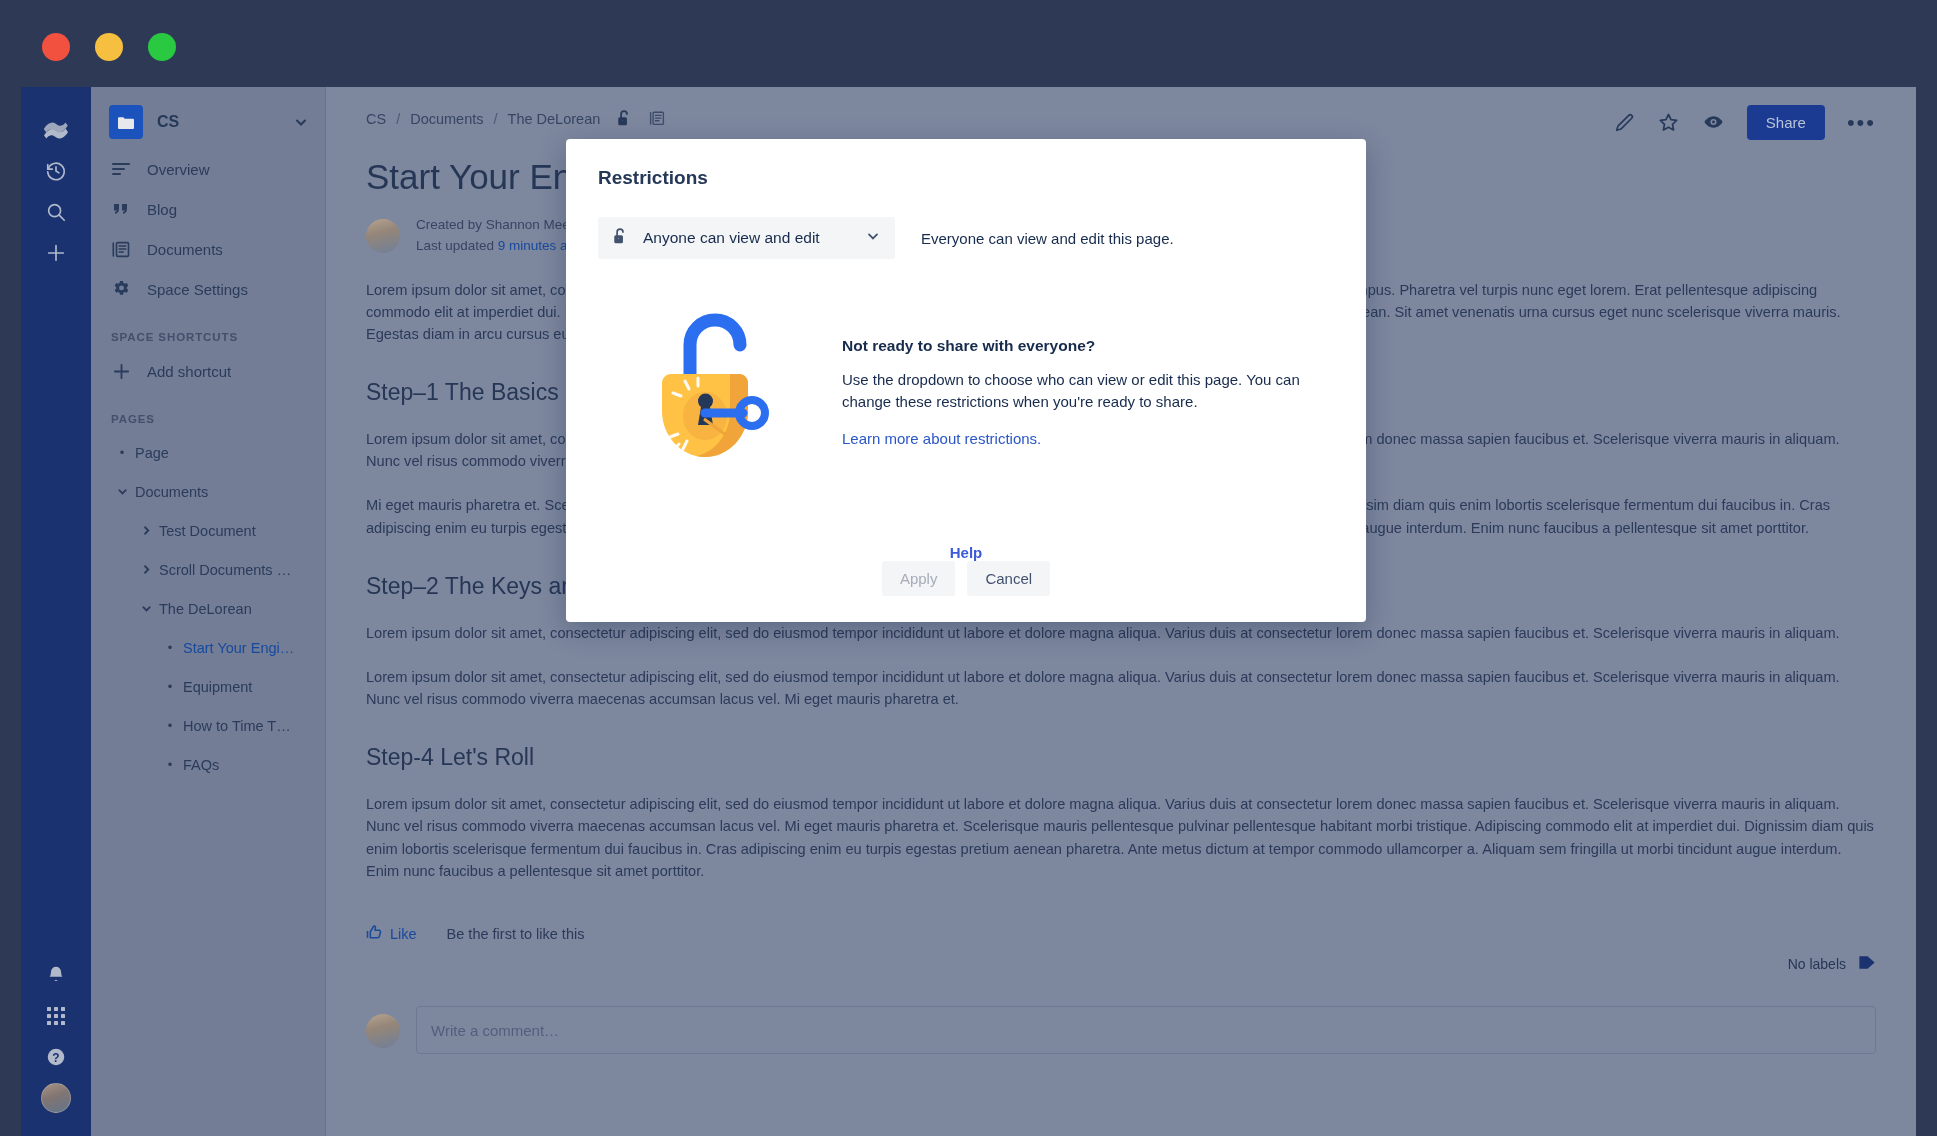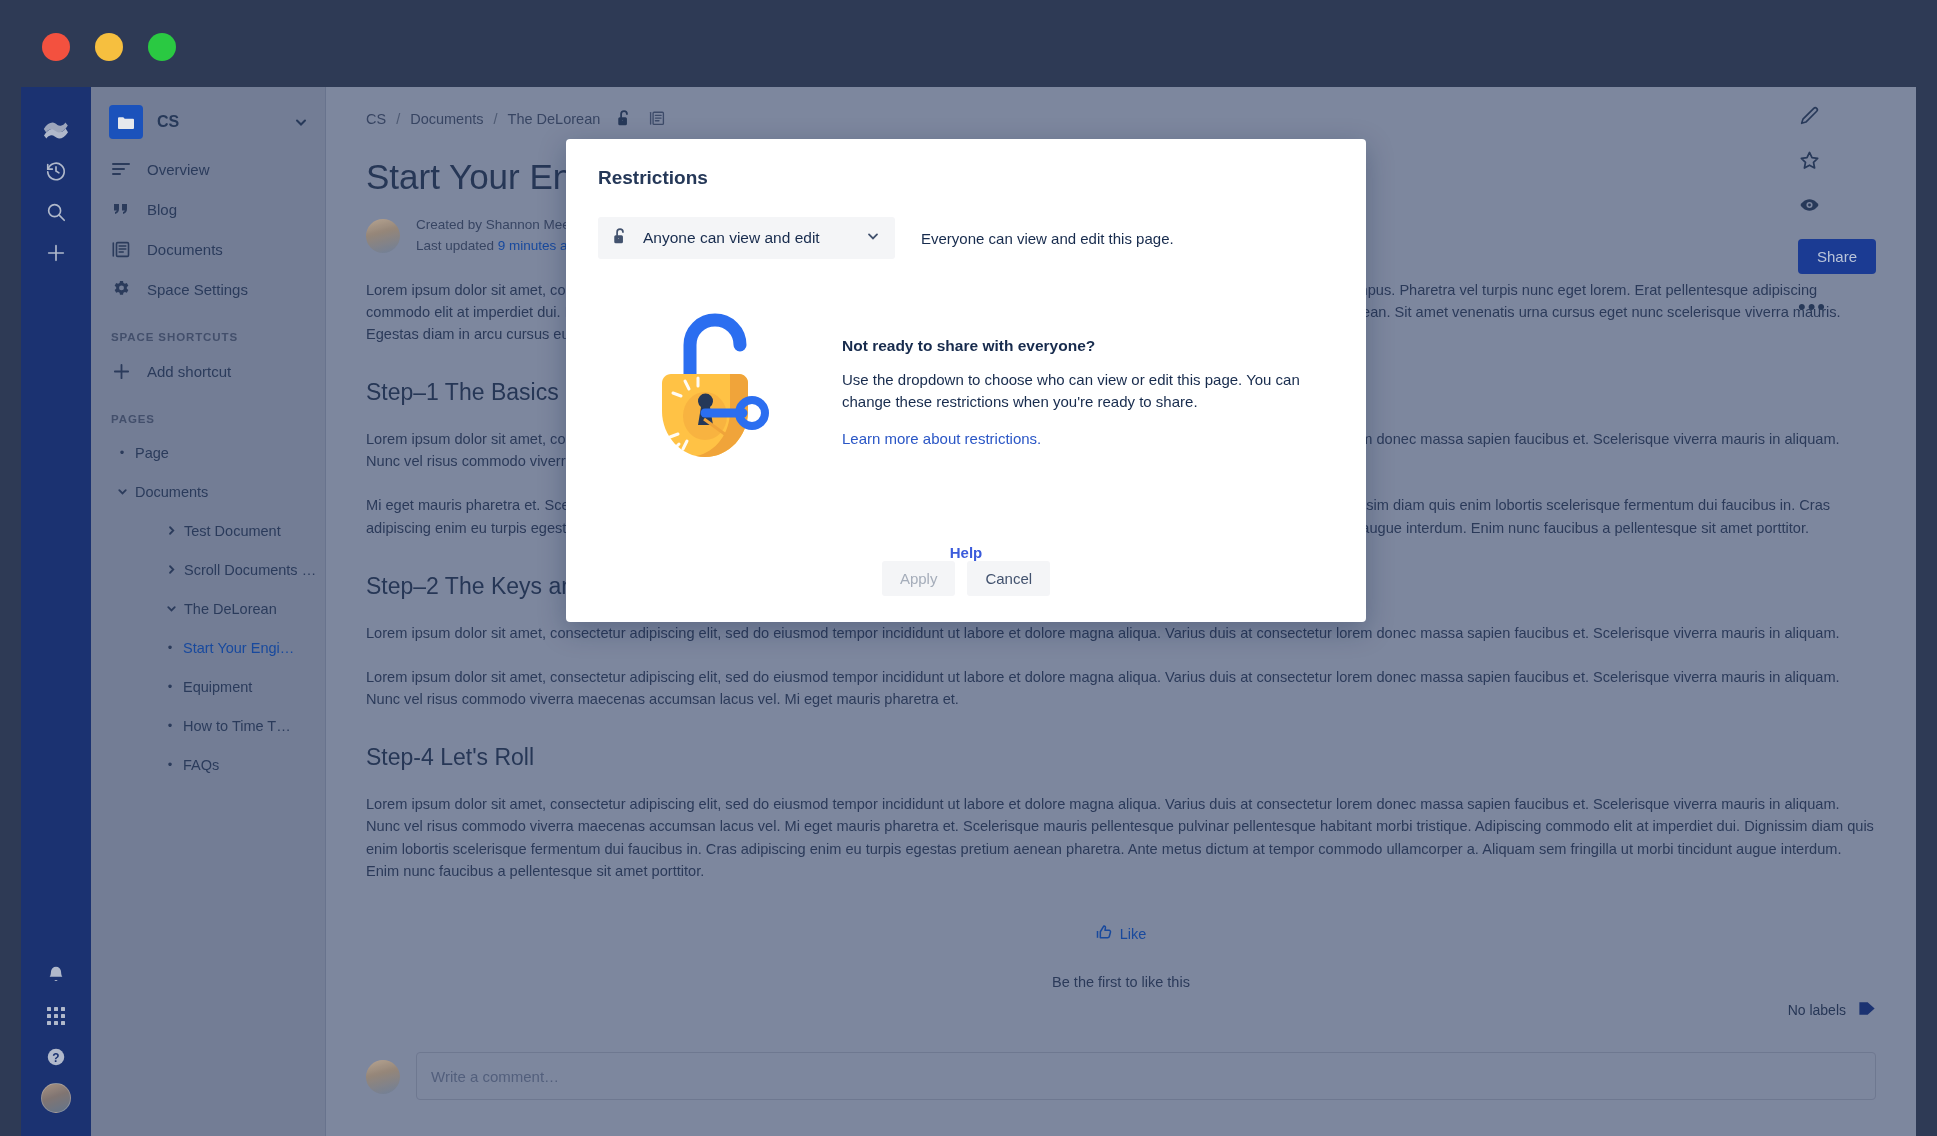--- a/index.html
+++ b/index.html
@@ -86,39 +86,39 @@
   }
 
   .tree-item {
     display: flex; align-items: center; height: 39px;
     color: #2f3f5e; font-size: 14.5px; cursor: pointer;
     white-space: nowrap;
   }
   .tree-bullet { width: 26px; text-align: center; font-size: 13px; color: #2f3f5e; }
   .tree-caret  { width: 26px; text-align: center; display:flex; align-items:center; justify-content:center; color:#2f3f5e; }
   .tree-item.lvl1 { padding-left: 18px; }
-  .tree-item.lvl2 { padding-left: 67px; align-items: center; }
+  .tree-item.lvl2 { padding-left: 42px; align-items: center; }
   .tree-item.lvl3 { padding-left: 66px; }
   .tree-item.active .tree-label { color: #1a4fa8; }
 
   
   #content {
     position: absolute; left: 305px; top: 0; right: 0; height: 1049px;
     overflow: hidden;
   }
   #top-bar {
     position: relative; height: 62px; padding: 22px 40px 0 40px;
     display: flex; align-items: flex-start; justify-content: space-between;
   }
   #breadcrumb { display: flex; align-items: center; gap: 10px; font-size: 14.5px; color: #3d4a66; }
   #breadcrumb .sep { color: #556178; }
   #breadcrumb .crumb { cursor: pointer; }
   .bc-icon { display: flex; align-items: center; color: #2b3d5c; margin-left: 6px; }
 
-  #top-actions { display: flex; gap: 22px; margin-top: -4px; flex-direction: column; }
+  #top-actions { display: flex; align-items: center; gap: 22px; margin-top: -4px; }
   .act-icon { color: #2b3d5c; display: flex; align-items: center; cursor: pointer; }
   #share-button {
     background: #1d3f9c; color: #ced7ea; border: none;
     font-family: inherit; font-size: 15px;
     padding: 9px 19px; border-radius: 4px; cursor: pointer;
   }
   #more-button { color: #2b3d5c; font-size: 22px; letter-spacing: 2px; cursor: pointer; line-height: 1; }
 
   #page-title {
     padding: 6px 40px 0 40px;
@@ -141,21 +141,21 @@
     font-size: 14.6px; color: #2f3e5c; line-height: 1.52;
     margin-top: 22px; max-width: 1545px;
   }
   .doc-h {
     font-size: 23px; color: #2a3a58; font-weight: normal;
     margin-top: 34px;
   }
 
   #like-row {
     display: flex; align-items: center; gap: 30px;
-    padding: 42px 40px 0 40px; font-size: 14.5px; color: #2f3e5c; flex-direction: column;
+    padding: 42px 40px 0 40px; font-size: 14.5px; color: #2f3e5c;
   }
   #like-button { display: flex; align-items: center; gap: 7px; color: #1a4fa8; cursor: pointer; }
 
   #labels-row {
     display: flex; align-items: center; justify-content: flex-end; gap: 12px;
     padding: 10px 40px 0 40px; font-size: 14px; color: #2a3a58;
   }
 
   #comment-row {
     display: flex; align-items: flex-start; gap: 16px;

